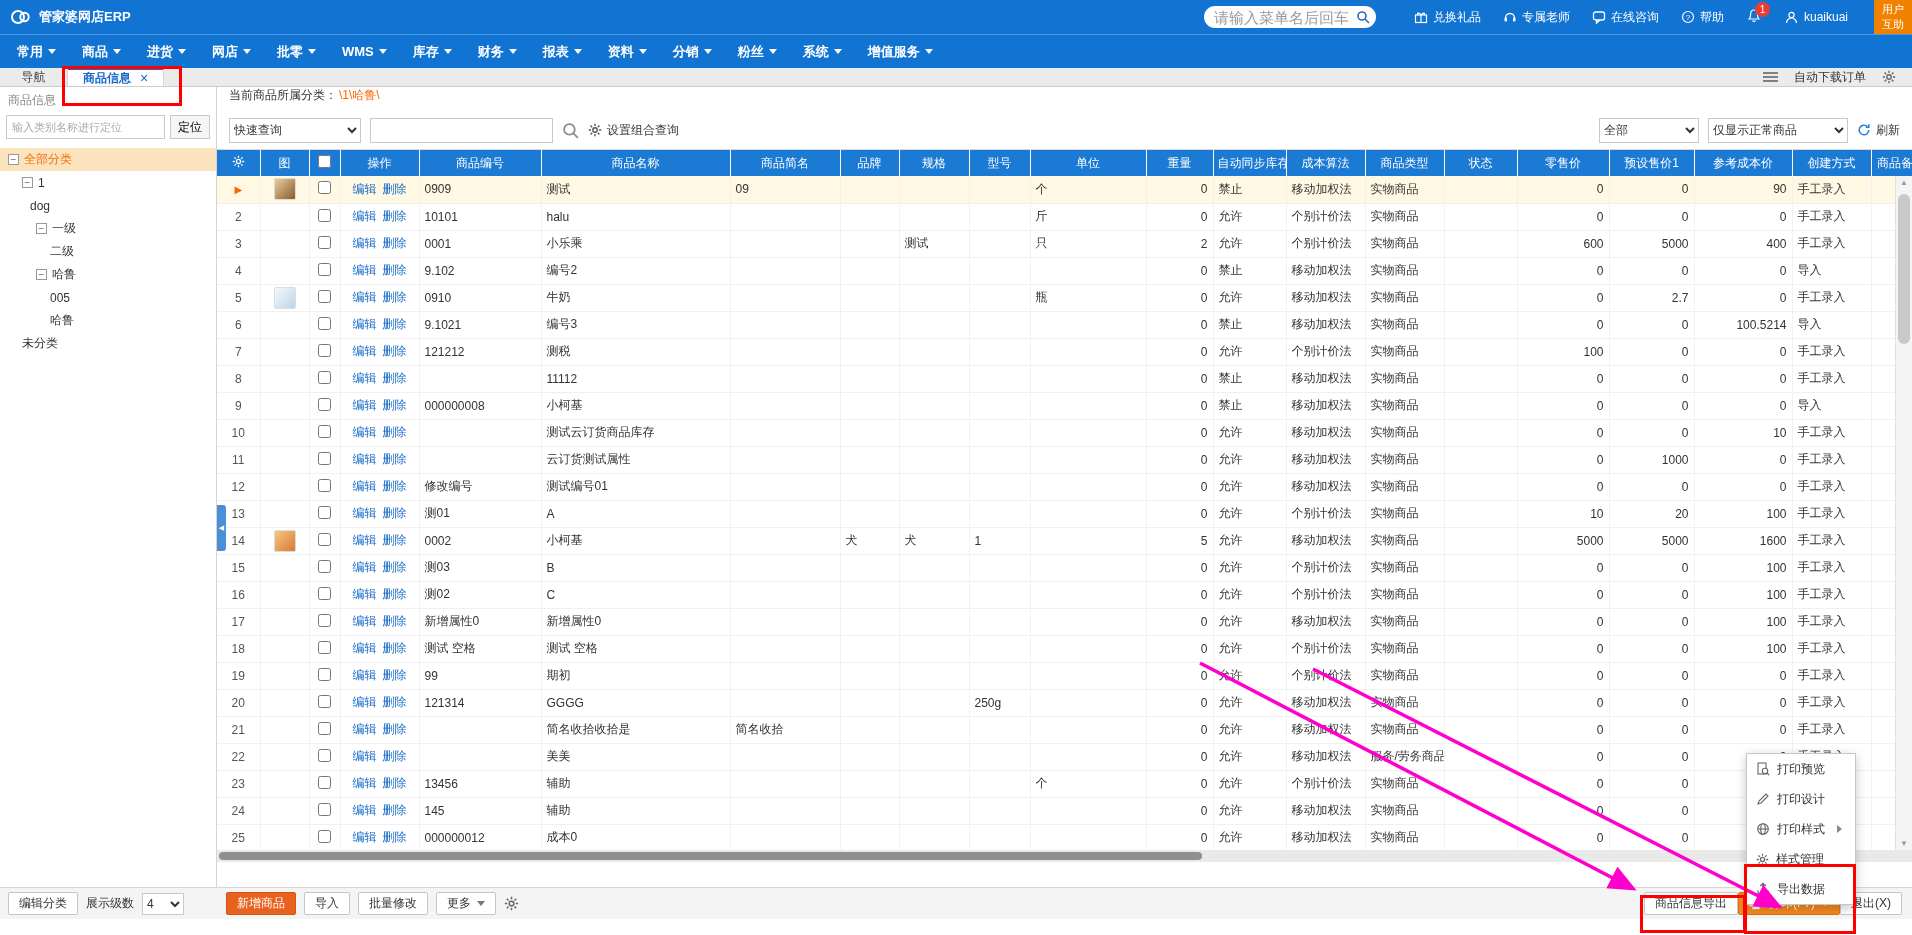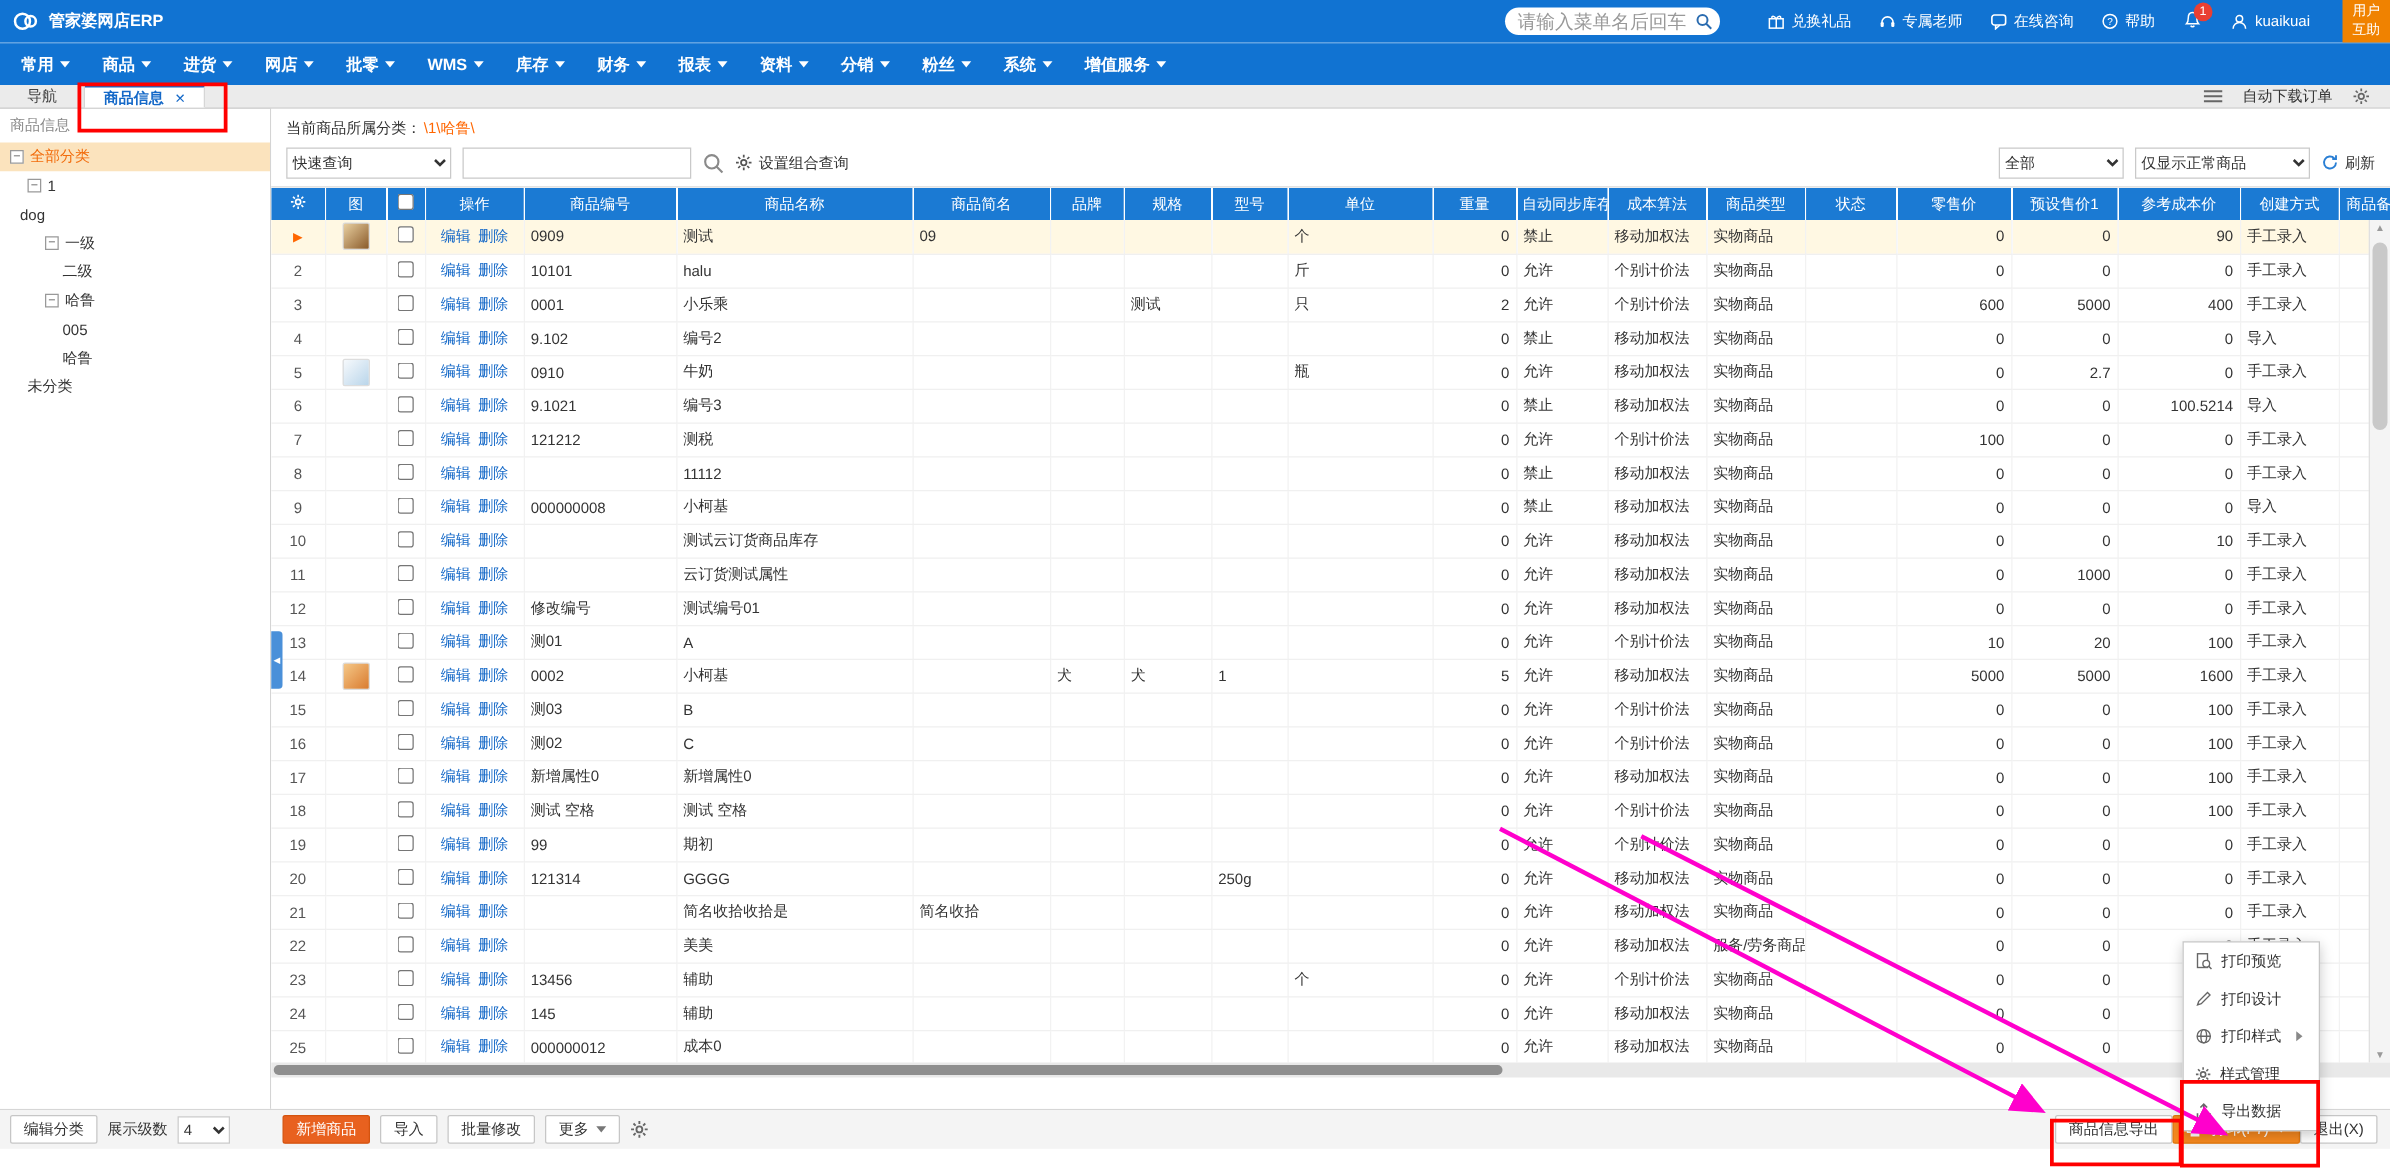--- a/index.html
+++ b/index.html
@@ -45,21 +45,21 @@
   .sb-filter { display:flex; gap:5px; padding:4px 6px 6px; }
   .sb-filter input { flex:1; height:24px; border:1px solid #c9c9c9; padding:0 5px; font-size:11px; font-family:inherit; min-width:0; }
   .sb-filter input::placeholder { color:#aaa; }
   .sb-locate { width:40px; height:24px; background:#f6f6f6; border:1px solid #c9c9c9; font-size:12px; cursor:pointer; font-family:inherit; }
   .tree { flex:1; overflow:hidden; padding-top:3px; }
   .tree-row { height:23px; display:flex; align-items:center; gap:5px; cursor:pointer; white-space:nowrap; }
   .tree-row.selected { background:#fbe3bd; color:#f26c0c; }
   .twisty { width:11px; height:11px; border:1px solid #999; background:#fff; color:#666; font-size:10px; line-height:9px; text-align:center; flex:none; cursor:pointer; }
 
   .content { flex:1; display:flex; flex-direction:column; min-width:0; position:relative; background:#fff; }
-  .crumbs { height:24px; display:flex; align-items:flex-end; padding:0 12px; gap:2px; }
+  .crumbs { height:24px; display:flex; align-items:flex-start; padding:0 12px; gap:2px; }
   .crumb-path { color:#f60; }
   .toolbar { height:38px; display:flex; align-items:center; gap:9px; padding:0 12px; }
   .toolbar select, .pager select, .bb-left select { height:25px; border:1px solid #c9c9c9; background:#fff; font-size:12px; font-family:inherit; color:#333; }
   .sel-quick { width:132px; }
   .tb-input { width:183px; height:25px; border:1px solid #c9c9c9; padding:0 6px; font-family:inherit; }
   .link-combo { display:flex; align-items:center; gap:5px; color:#333; cursor:pointer; white-space:nowrap; }
   .link-combo em { font-style:normal; }
   .spacer { flex:1; }
   .sel-all { width:100px; } .sel-normal { width:140px; }
 
@@ -271,30 +271,34 @@
             <circle cx="7" cy="7" r="2.2" fill="none" stroke="#666" stroke-width="1.4"></circle>
             <path d="M7 .8 V3 M7 11 V13.2 M.8 7 H3 M11 7 H13.2 M2.6 2.6 L4.2 4.2 M9.8 9.8 L11.4 11.4 M2.6 11.4 L4.2 9.8 M9.8 4.2 L11.4 2.6" stroke="#666" stroke-width="1.4"></path>
           </svg>
       </span>
     </div>
   </div>
 
   <div class="main">
     <aside class="sidebar">
       <div class="sb-title">商品信息</div>
+      <div class="sb-filter">
+        <input placeholder="输入类别名称进行定位" style="">
+        <button class="sb-locate">定位</button>
+      </div>
       <div class="tree" id="tree">
           <div class="tree-row selected" style="padding-left: 8px;">
             <span class="twisty">−</span>
             <span>全部分类</span>
           </div>
           <div class="tree-row" style="padding-left: 22px;">
             <span class="twisty">−</span>
             <span>1</span>
           </div>
-          <div class="tree-row" style="padding-left: 16px;">
+          <div class="tree-row" style="padding-left: 30px;">
             <span>dog</span>
           </div>
           <div class="tree-row" style="padding-left: 36px;">
             <span class="twisty">−</span>
             <span>一级</span>
           </div>
           <div class="tree-row" style="padding-left: 50px;">
             <span>二级</span>
           </div>
           <div class="tree-row" style="padding-left: 36px;">

